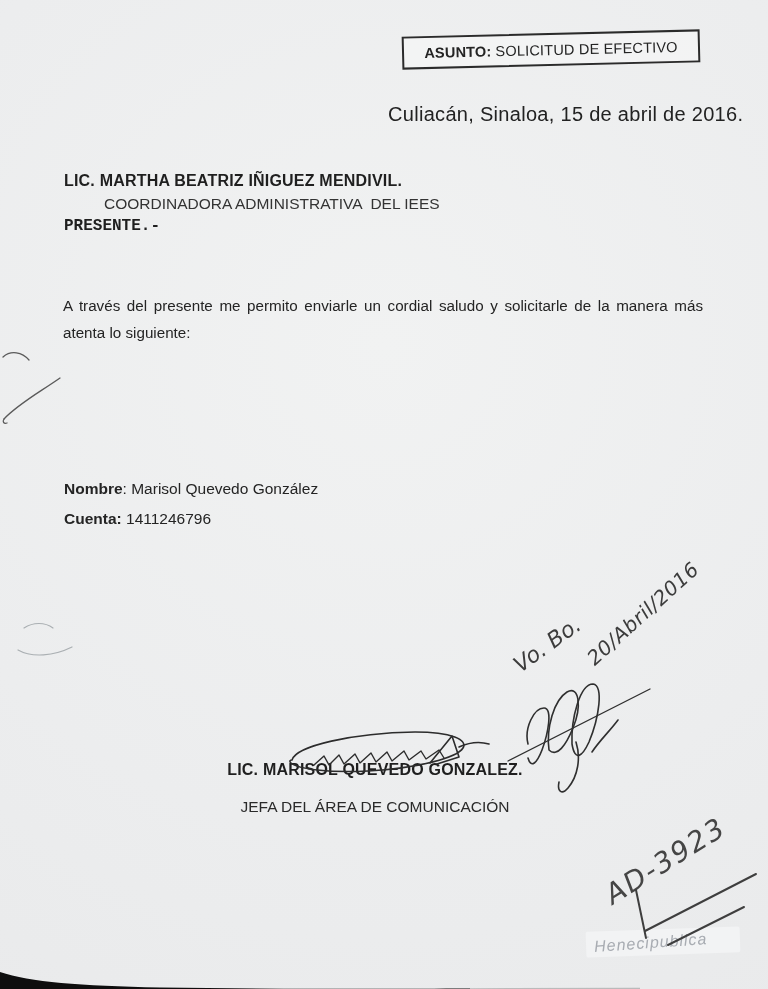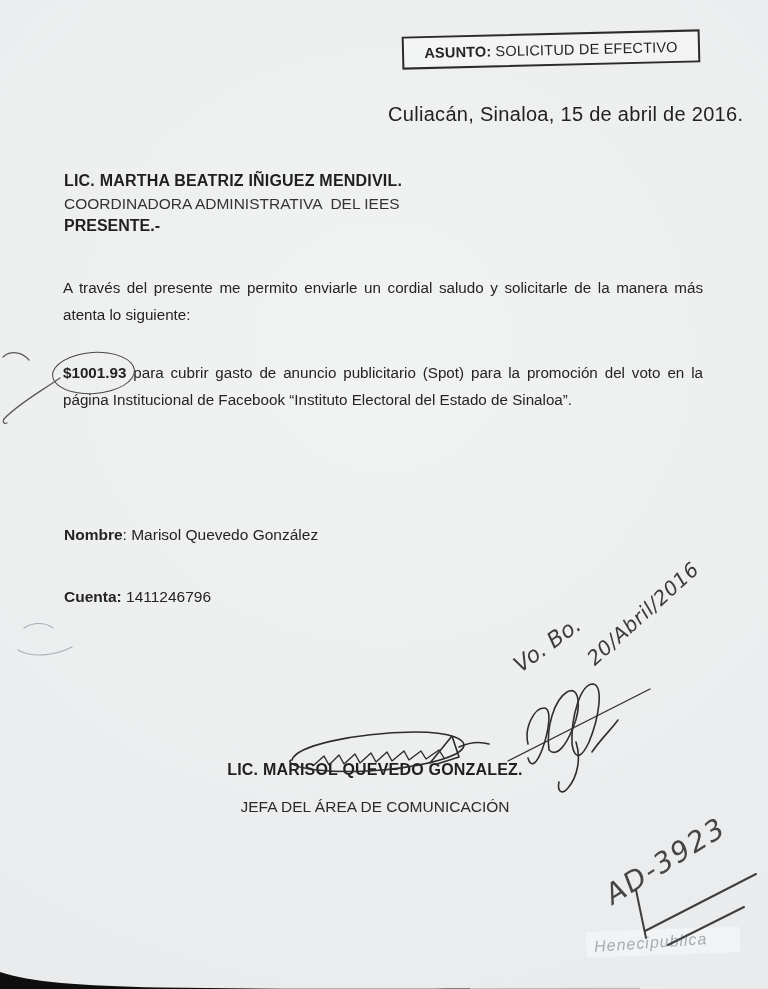--- a/index.html
+++ b/index.html
@@ -8,52 +8,52 @@
     font-family:"Liberation Sans","DejaVu Sans",sans-serif;
     background:#dfe0e1;
   }
   .page{
     position:relative;width:768px;height:989px;overflow:hidden;
     background:radial-gradient(120% 90% at 50% 35%, #f1f2f2 0%, #ecedee 55%, #e8e9ea 100%);
     color:#1f1f1f;
   }
   .abs{position:absolute;}
   .b{font-weight:bold;}
-  .pre{white-space:pre;}
+  .pre{white-space:pre;margin-left:40px;}
   .just{text-align:justify;text-align-last:justify;}
 
   .subject-box{
     left:402px;top:33px;width:294px;height:29px;
     border:2px solid #2b2b2b;background:rgba(246,246,247,.6);
     transform:rotate(-1.4deg);
     display:flex;align-items:center;justify-content:center;
     font-size:14.5px;letter-spacing:.2px;color:#242424;
     gap:4px;
   }
   .dateline{left:388px;top:103px;font-size:20px;letter-spacing:.3px;color:#222;}
 
   .recipient{left:64px;top:170px;line-height:22.5px;font-size:16px;}
   .recipient .r-name{font-weight:bold;letter-spacing:.2px;}
   .recipient .r-title{font-size:15.5px;color:#333;}
-  .recipient .r-sal{font-weight:bold;}
+  .recipient .r-sal{font-weight:bold;font-family:Liberation Mono, monospace;}
 
   .para{left:63px;width:640px;font-size:15.2px;line-height:27px;color:#242424;}
-  .intro{top:274px;}
+  .intro{top:292px;}
   .request{top:359px;}
 
   .amount-wrap{position:relative;display:inline-block;}
   .amount-circle{
     position:absolute;left:-11px;right:-9px;top:-7px;bottom:-8px;
     border:1.6px solid #474747;border-radius:50%;
     transform:rotate(-4deg);pointer-events:none;
   }
 
   .account{left:64px;top:481px;font-size:15.5px;color:#242424;}
   .account .acc-title{font-weight:bold;margin-bottom:17px;letter-spacing:.2px;}
-  .account .row{margin-bottom:14px;line-height:16px;margin-top:46px;}
+  .account .row{margin-bottom:14px;line-height:16px;}
 
   .signer{left:205px;top:761px;width:340px;text-align:center;}
   .signer .s-name{font-weight:bold;font-size:16px;letter-spacing:.2px;}
   .signer .s-title{font-size:15.5px;margin-top:19px;color:#2a2a2a;}
 
   .hand{color:#3c3c3c;font-family:"DejaVu Sans",sans-serif;font-style:italic;}
   .vobo{left:524px;top:652px;font-size:22px;transform:rotate(-36deg);transform-origin:0 100%;height:26px;}
   .vobo-date{left:598px;top:646px;font-size:20px;transform:rotate(-42deg);transform-origin:0 100%;height:24px;letter-spacing:.5px;}
   .folio{left:616px;top:878px;font-size:28px;transform:rotate(-32deg);transform-origin:0 100%;height:32px;letter-spacing:2px;color:#454545;}
 
@@ -78,24 +78,20 @@
     <div class="r-name">LIC. MARTHA BEATRIZ IÑIGUEZ MENDIVIL.</div>
     <div class="r-title pre">COORDINADORA ADMINISTRATIVA  DEL IEES</div>
     <div class="r-sal">PRESENTE.-</div>
   </div>
 
   <div class="abs para intro">
     <div class="just">A través del presente me permito enviarle un cordial saludo y solicitarle de la manera más</div>
     <div>atenta lo siguiente:</div>
   </div>
 
-  <div class="abs para request">
-    <div class="just"><span class="amount-wrap"><span class="b">$1001.93</span><span class="amount-circle"></span></span><span> para cubrir gasto de anuncio publicitario (Spot) para la promoción del voto en la</span></div>
-    <div>página Institucional de Facebook “Instituto Electoral del Estado de Sinaloa”.</div>
-  </div>
 
   <div class="abs account">
     <div class="row">
       <span class="b">Nombre</span><span>: Marisol Quevedo González</span>
     </div>
     <div class="row">
       <span class="b">Cuenta:</span><span> 1411246796</span>
     </div>
   </div>
 

